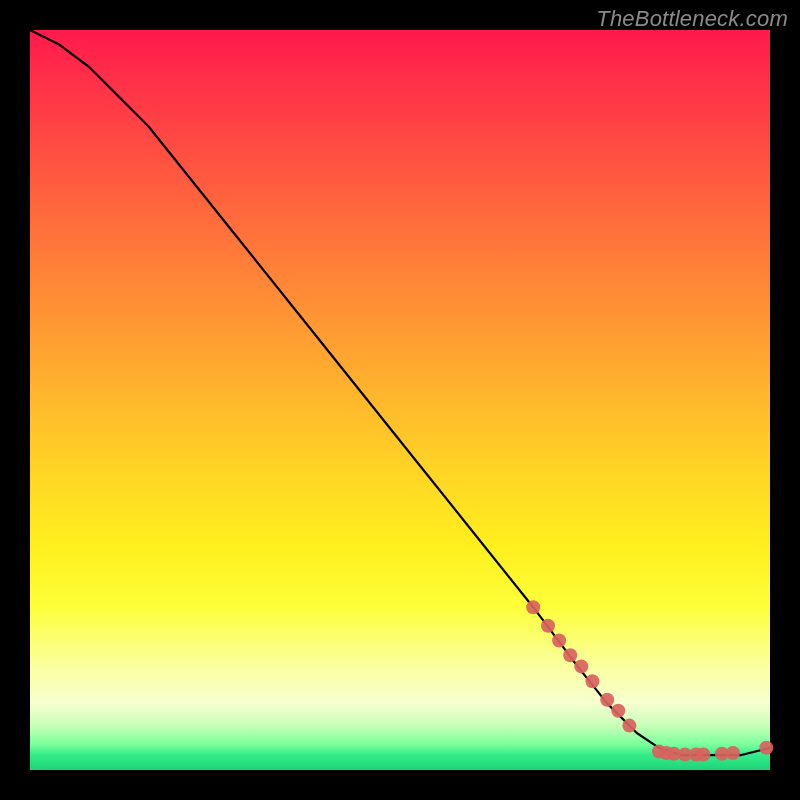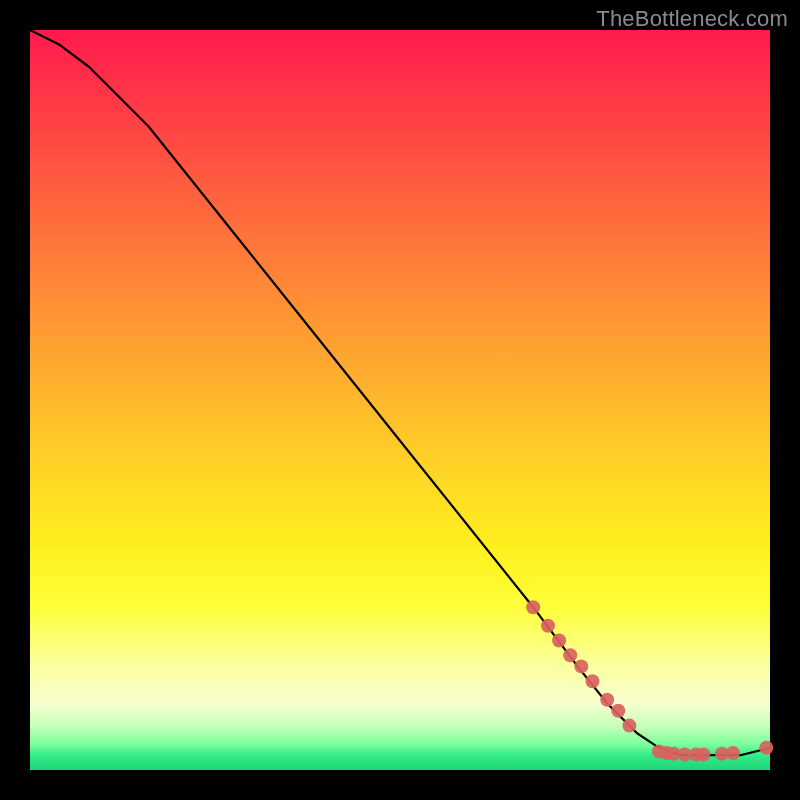--- a/index.html
+++ b/index.html
@@ -9,20 +9,21 @@
     height: 800px;
     background: #000;
     overflow: hidden;
     font-family: Arial, Helvetica, sans-serif;
   }
   .frame {
     position: relative;
     width: 800px;
     height: 800px;
     background: #000;
+    font-style: italic;
   }
   .plot {
     position: absolute;
     left: 30px;
     top: 30px;
     width: 740px;
     height: 740px;
     
     background: linear-gradient(
       to bottom,

